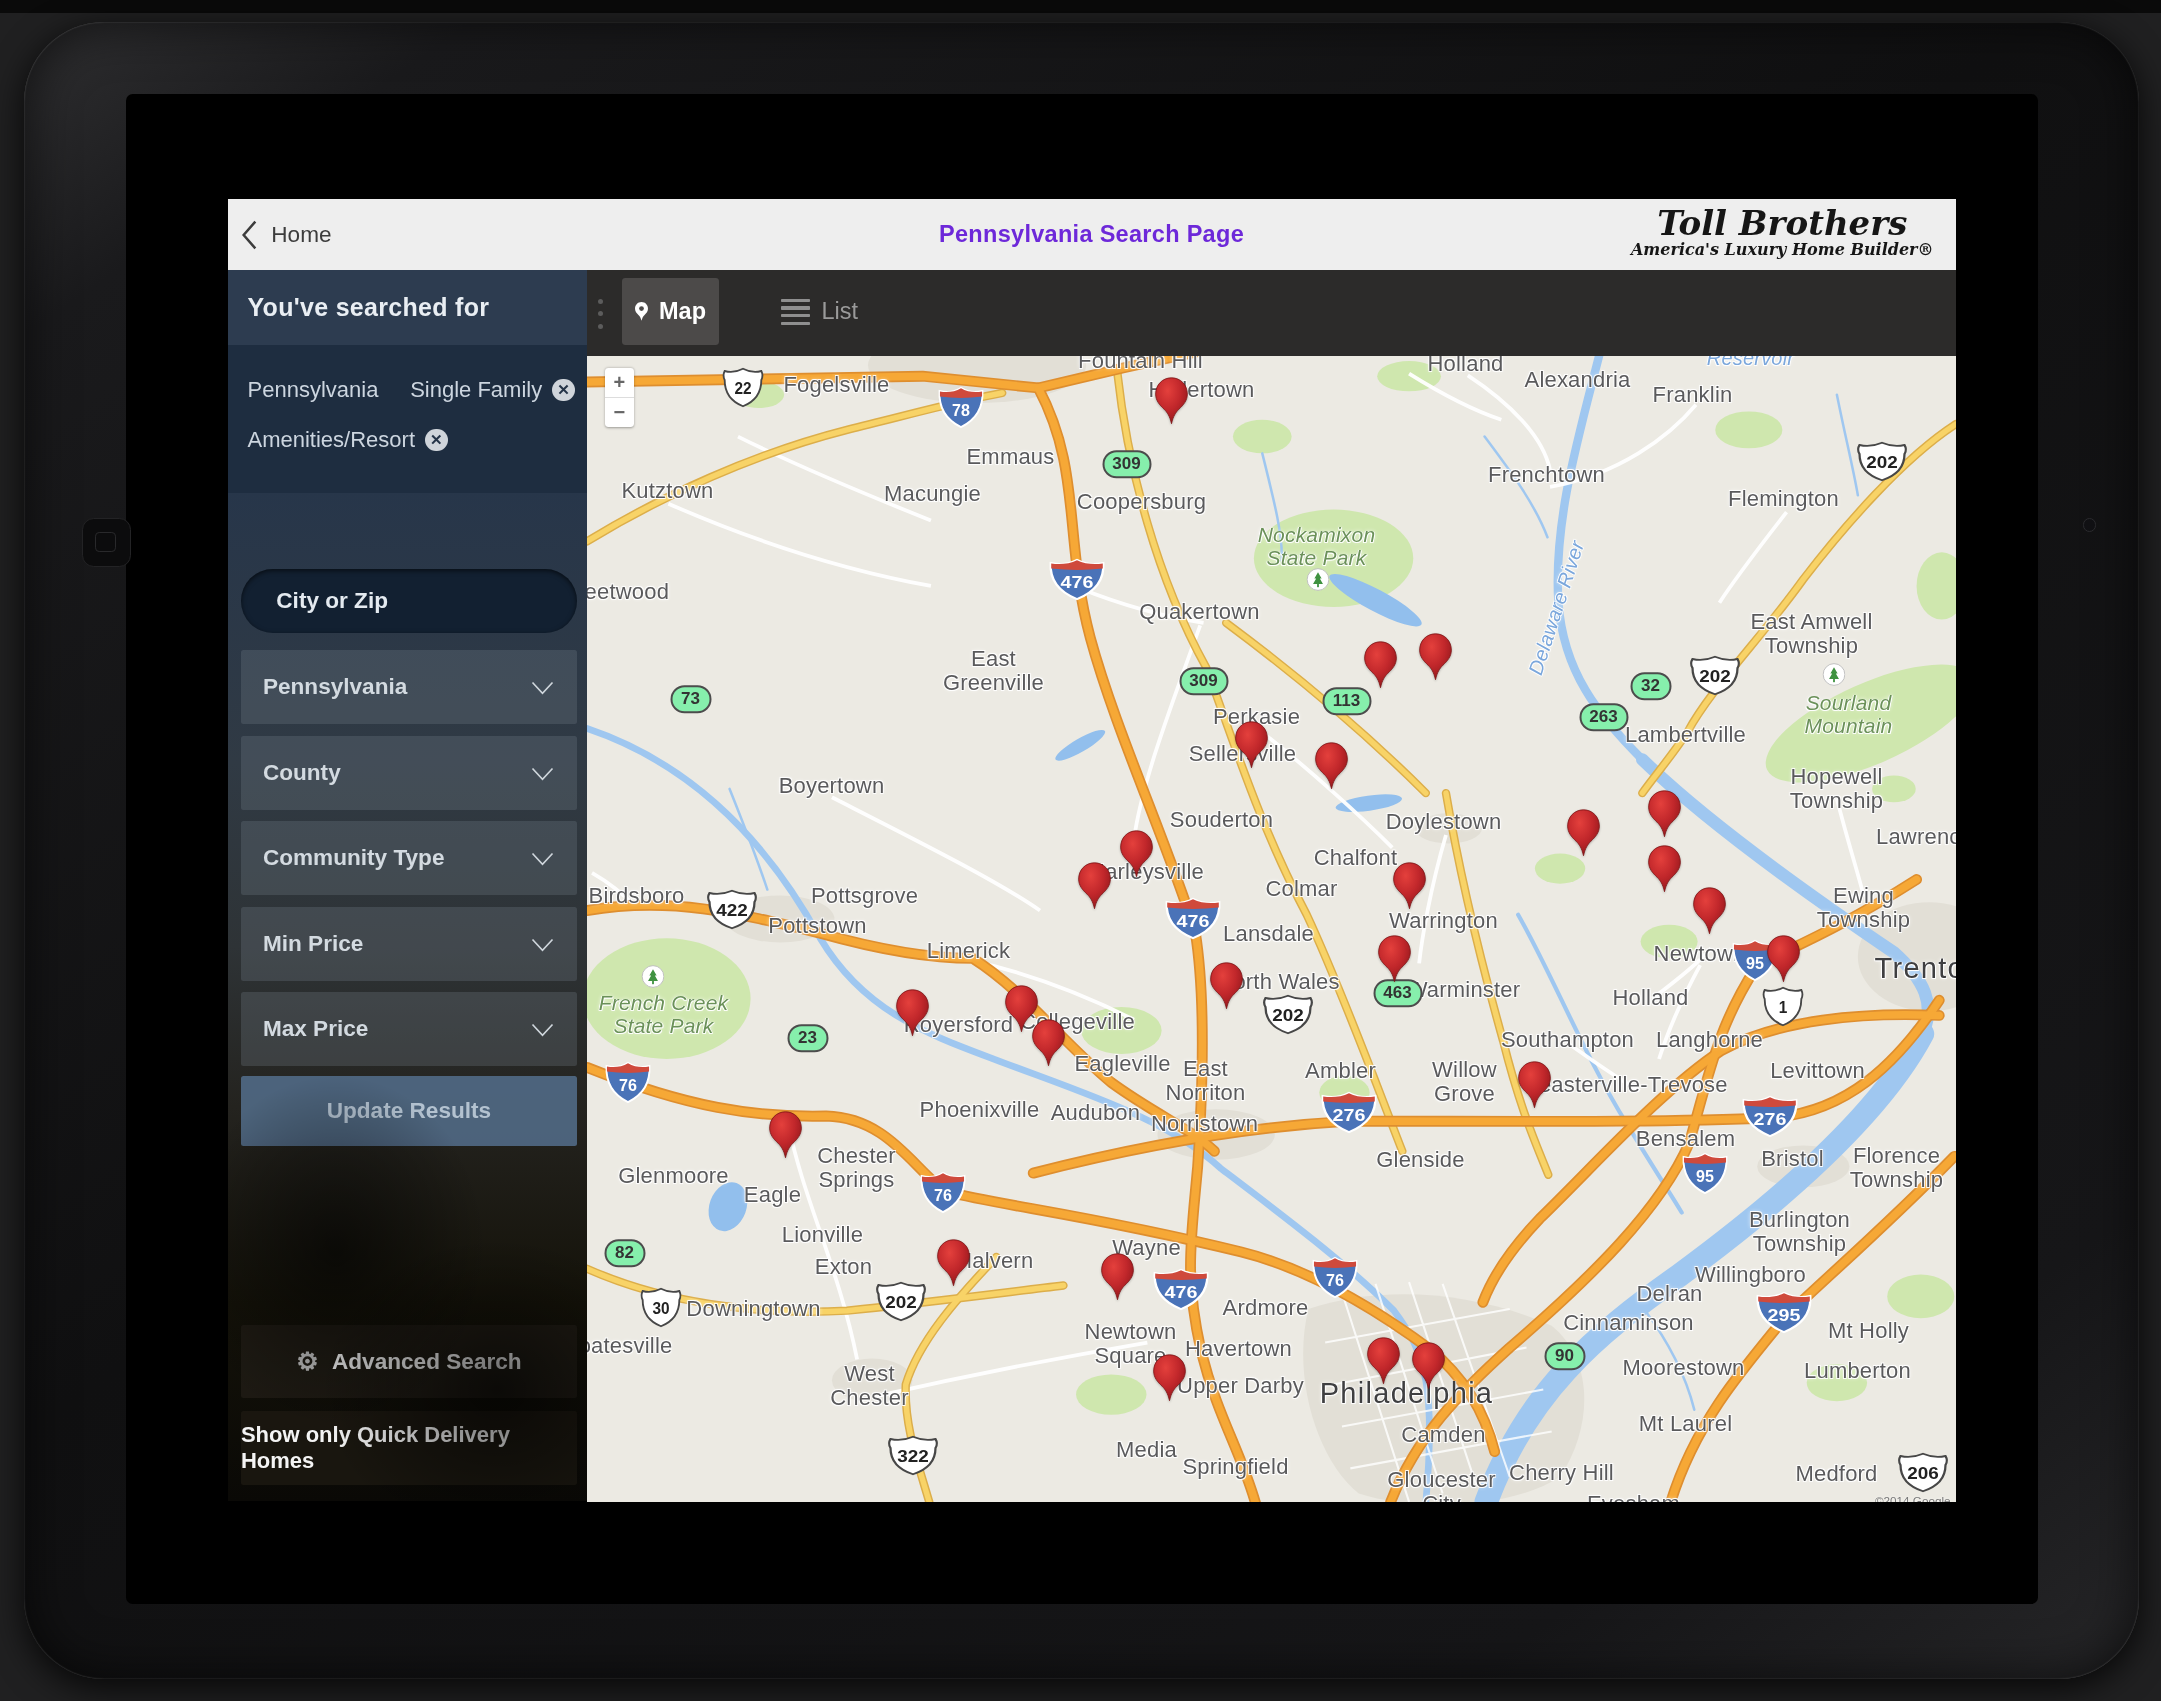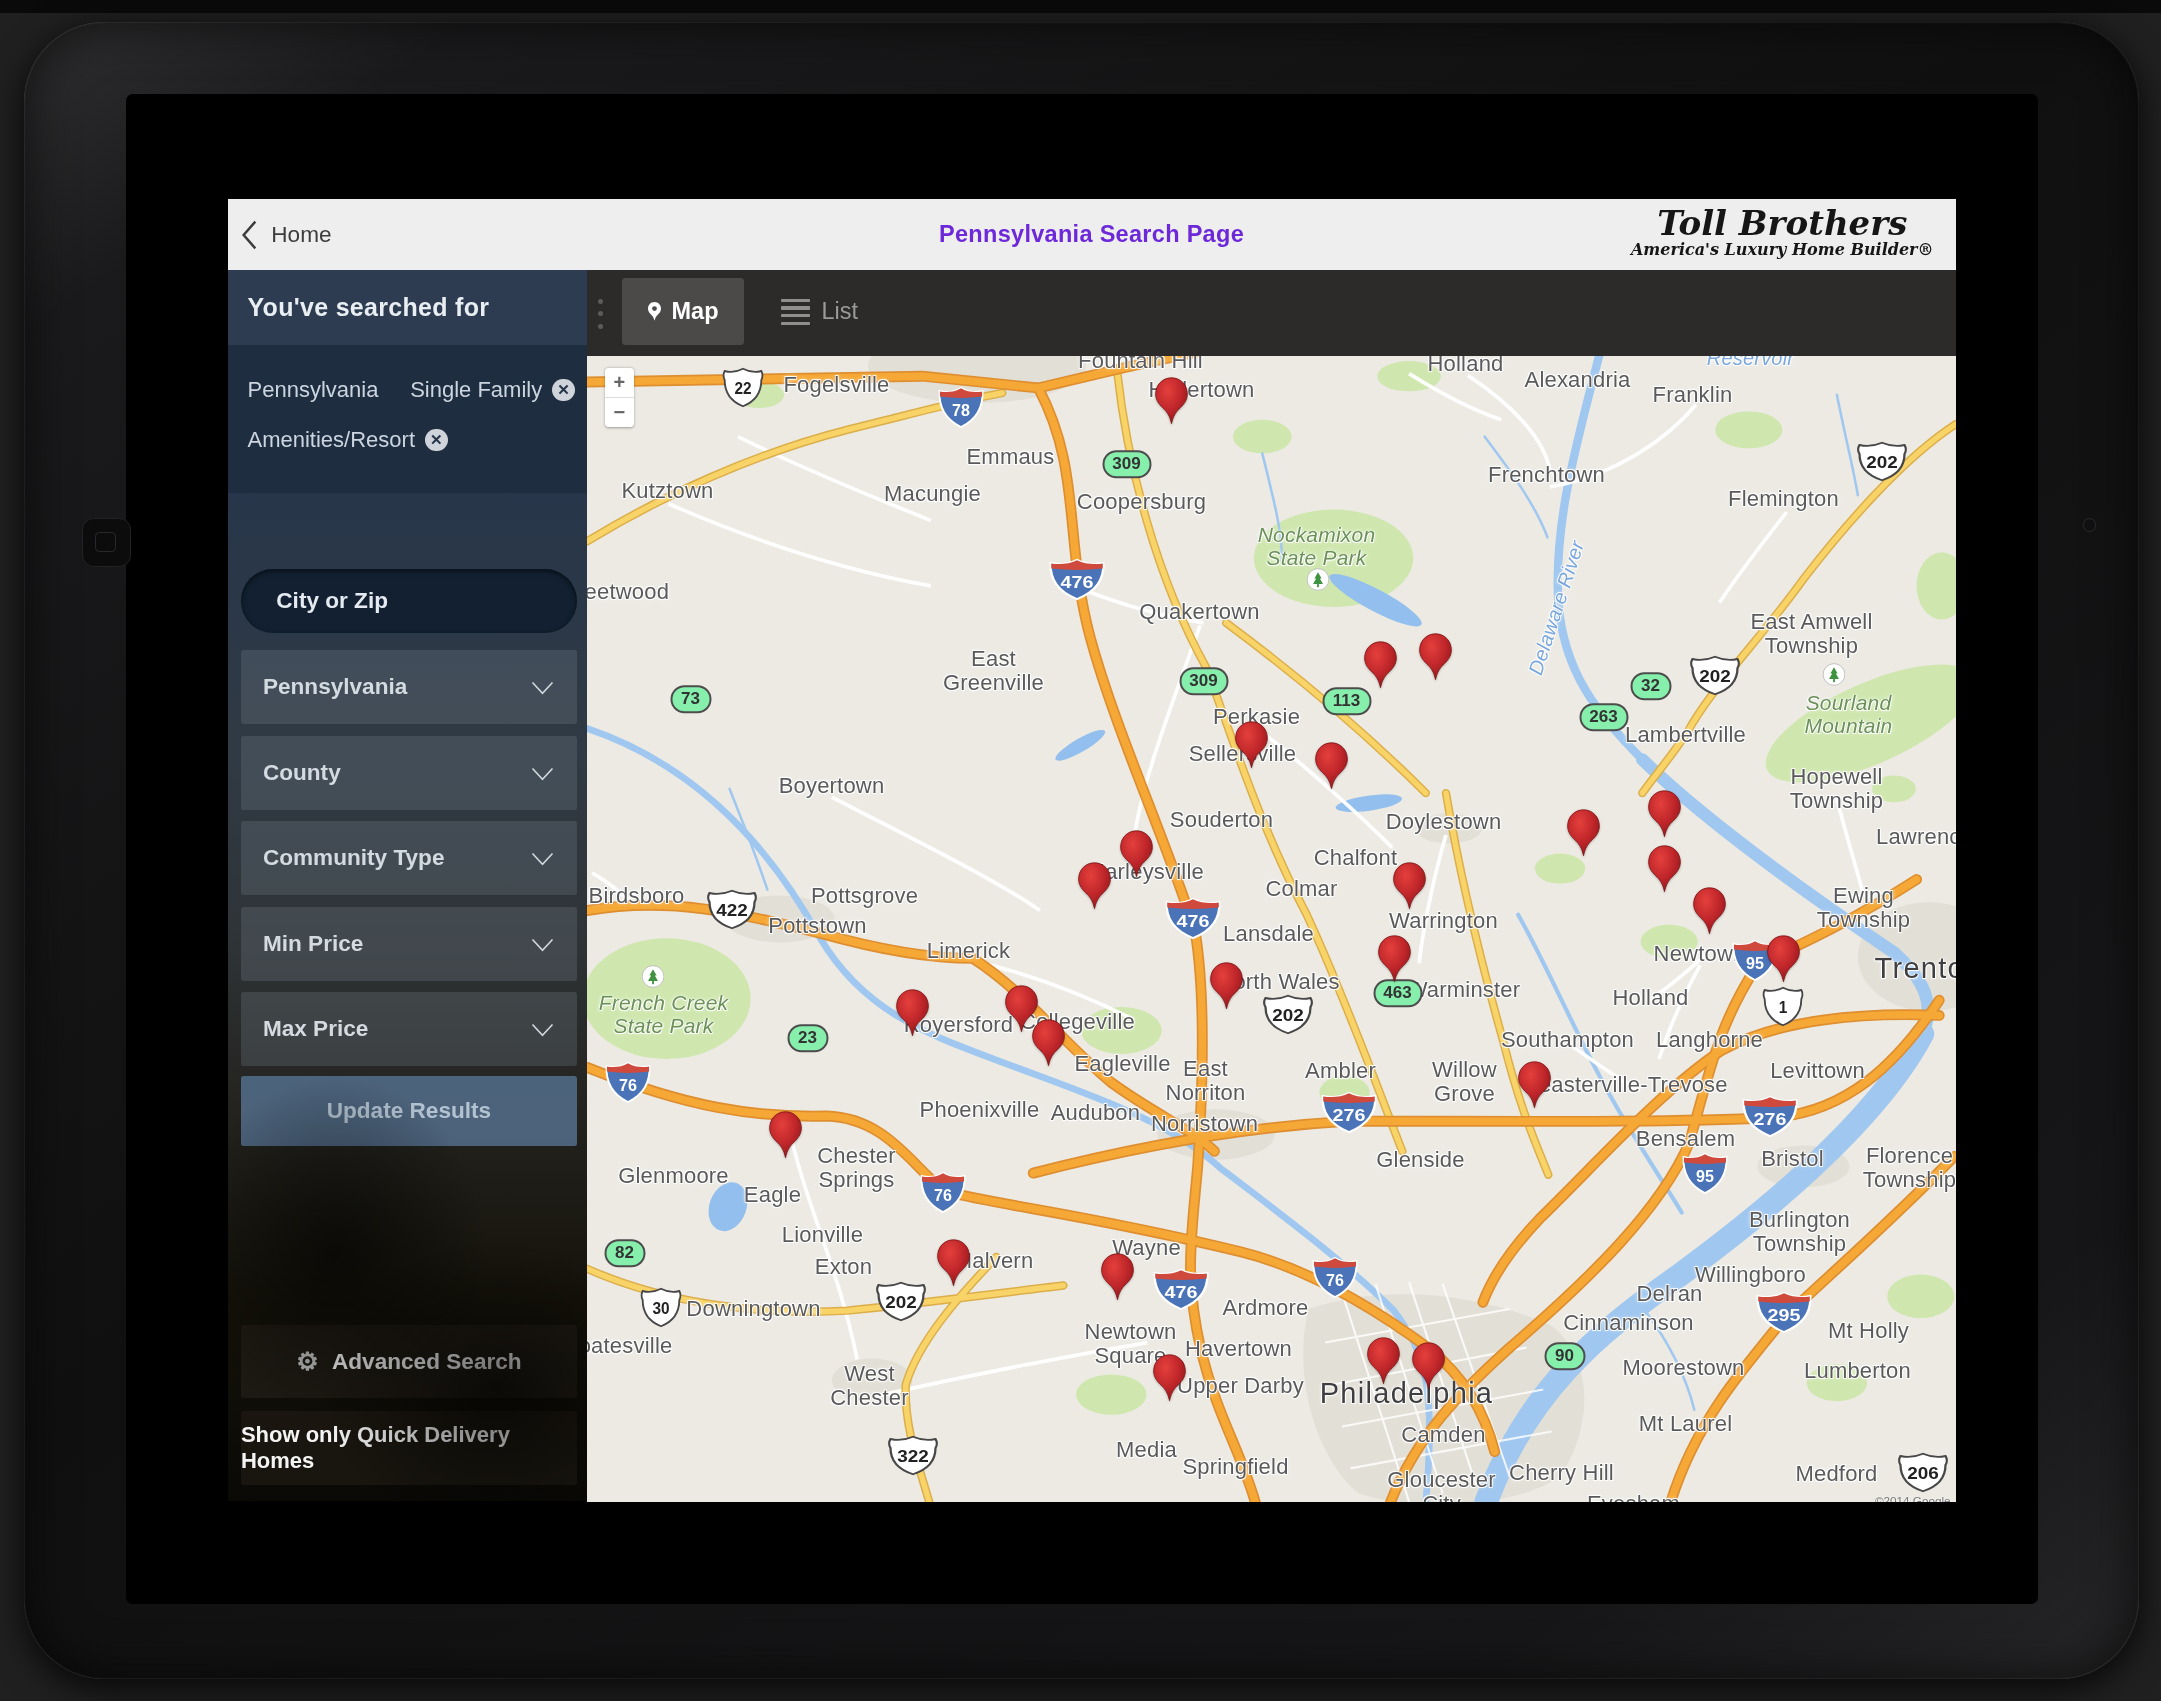--- a/index.html
+++ b/index.html
@@ -42,21 +42,21 @@
   .drow{position:absolute;left:13.4px;width:336px;height:74px;background:rgba(120,130,140,.28);border-radius:2.5px;display:flex;align-items:center;justify-content:space-between;padding:0 22px;box-sizing:border-box;color:#d3dae0;font-size:22.6px;font-weight:bold;cursor:pointer;}
   .chev{width:25px;height:25px;flex:none;}
   .upbtn{position:absolute;left:13.4px;top:806px;width:336px;height:70px;background:rgba(83,110,140,.85);border-radius:2.5px;display:flex;align-items:center;justify-content:center;color:#b3c2d0;font-size:22.6px;font-weight:bold;cursor:pointer;}
   .advbtn{position:absolute;left:13.4px;top:1055px;width:336px;height:73px;background:rgba(35,30,24,.72);border-radius:2.5px;display:flex;align-items:center;justify-content:center;gap:13.4px;color:#f2f2f2;font-size:22.6px;font-weight:bold;cursor:pointer;}
   .advbtn .gear{color:#b9b9b9;font-size:25px;}
   .qdbtn{position:absolute;left:13.4px;top:1141px;width:336px;height:74px;background:rgba(30,26,18,.78);border-radius:2.5px;display:flex;align-items:center;justify-content:center;color:#f4f4f4;font-size:22px;font-weight:bold;cursor:pointer;}
   
   .tb{position:absolute;left:359px;top:71px;width:1369px;height:86px;background:#2c2b2a;}
   .dots{position:absolute;left:11px;top:28.5px;display:flex;flex-direction:column;gap:7.5px;}
   .dots i{width:5px;height:5px;border-radius:50%;background:#5c5c5c;}
-  .tab-map{position:absolute;left:35px;top:8.4px;width:122px;height:67px;background:#4c4a49;border-radius:3.4px;display:flex;align-items:center;justify-content:center;gap:10px;color:#fff;font-size:23.5px;font-weight:bold;cursor:pointer;}
+  .tab-map{position:absolute;left:35px;top:8.4px;width:97px;height:67px;background:#4c4a49;border-radius:3.4px;display:flex;align-items:center;justify-content:center;gap:10px;color:#fff;font-size:23.5px;font-weight:bold;cursor:pointer;}
   .tab-list{position:absolute;left:183px;top:8.4px;height:67px;display:flex;align-items:center;gap:11.7px;color:#9a9a9a;font-size:23.5px;cursor:pointer;padding:0 11.7px;}
   .hamb{display:flex;flex-direction:column;gap:4.2px;}
   .hamb i{width:28.5px;height:3.4px;background:#8f8f8f;border-radius:0.8px;}
   
   #map{position:absolute;left:359px;top:157px;width:1369px;height:1146px;background:#eceae3;overflow:hidden;cursor:grab;}
   #map svg.base{position:absolute;left:0;top:0;}
   .mlabel{position:absolute;transform:translate(-50%,-50%);font-size:22px;color:#5a5a5c;letter-spacing:0.2px;white-space:pre-line;text-align:center;line-height:1.08;
     text-shadow:-0.8px -0.8px 0 rgba(255,255,255,.9),0.8px -0.8px 0 rgba(255,255,255,.9),-0.8px 0.8px 0 rgba(255,255,255,.9),0.8px 0.8px 0 rgba(255,255,255,.9),0 0 4.2px rgba(255,255,255,.95);pointer-events:none;}
   .k-C{font-size:29px;color:#3f3f41;letter-spacing:1.3px;}
   .k-p{font-style:italic;color:#6b9159;font-size:21px;}
@@ -371,21 +371,21 @@
 Township</div>
               <div class="mlabel k-C" style="left: 1342px; top: 613px;">Trenton</div>
               <div class="mlabel" style="left: 1113px; top: 598px;">Newtown</div>
               <div class="mlabel" style="left: 1064px; top: 642px;">Holland</div>
               <div class="mlabel" style="left: 981px; top: 684px;">Southampton</div>
               <div class="mlabel" style="left: 1123px; top: 684px;">Langhorne</div>
               <div class="mlabel" style="left: 1231px; top: 715px;">Levittown</div>
               <div class="mlabel" style="left: 1040px; top: 729px;">Feasterville-Trevose</div>
               <div class="mlabel" style="left: 1099px; top: 783px;">Bensalem</div>
               <div class="mlabel" style="left: 1206px; top: 803px;">Bristol</div>
-              <div class="mlabel" style="left: 1310px; top: 812px; margin-left: 13px;">Florence
+              <div class="mlabel" style="left: 1310px; top: 812px;">Florence
 Township</div>
               <div class="mlabel" style="left: 1213px; top: 876px;">Burlington
 Township</div>
               <div class="mlabel" style="left: 1164px; top: 919px;">Willingboro</div>
               <div class="mlabel" style="left: 1083px; top: 938px;">Delran</div>
               <div class="mlabel" style="left: 1042px; top: 967px;">Cinnaminson</div>
               <div class="mlabel" style="left: 1282px; top: 975px;">Mt Holly</div>
               <div class="mlabel" style="left: 1097px; top: 1012px;">Moorestown</div>
               <div class="mlabel" style="left: 1271px; top: 1015px;">Lumberton</div>
               <div class="mlabel" style="left: 975px; top: 1117px;">Cherry Hill</div>

